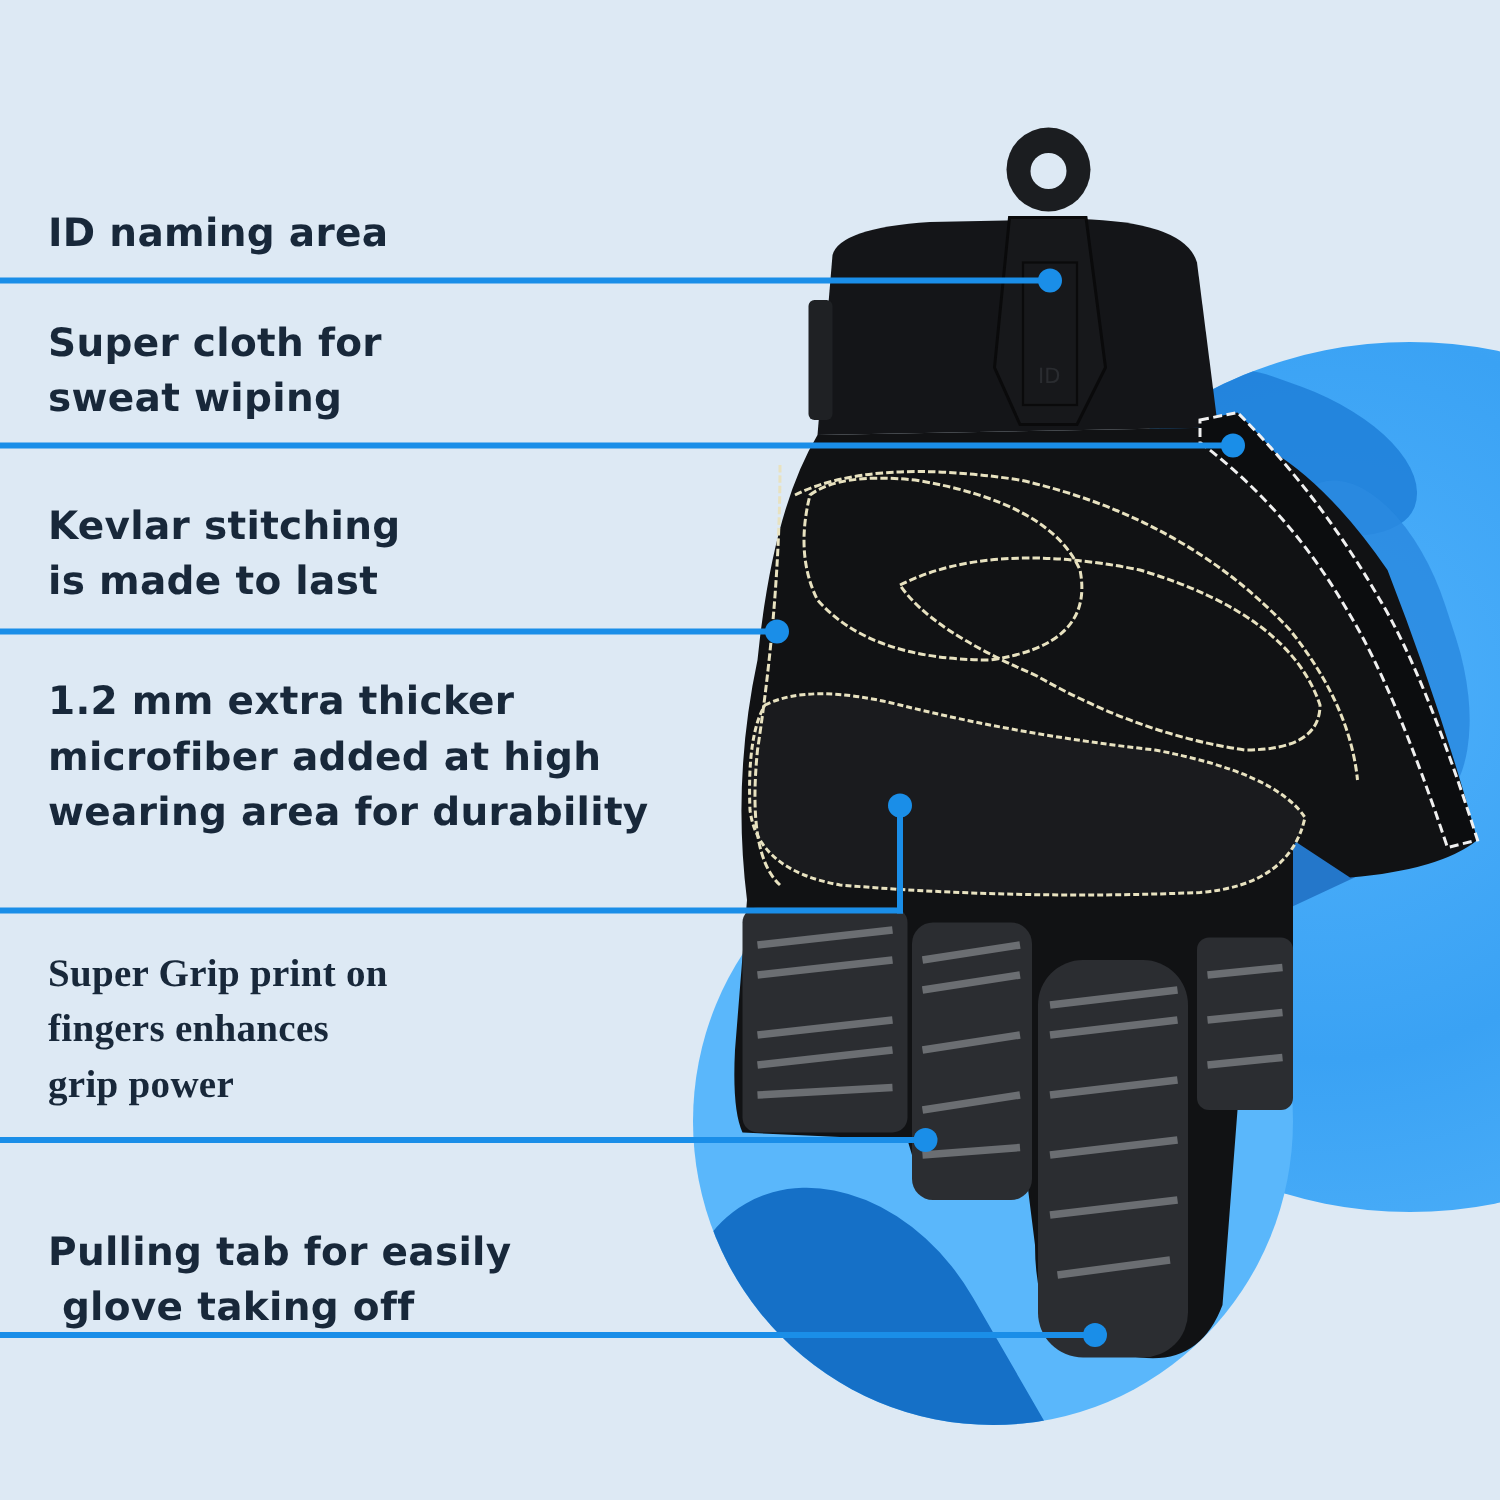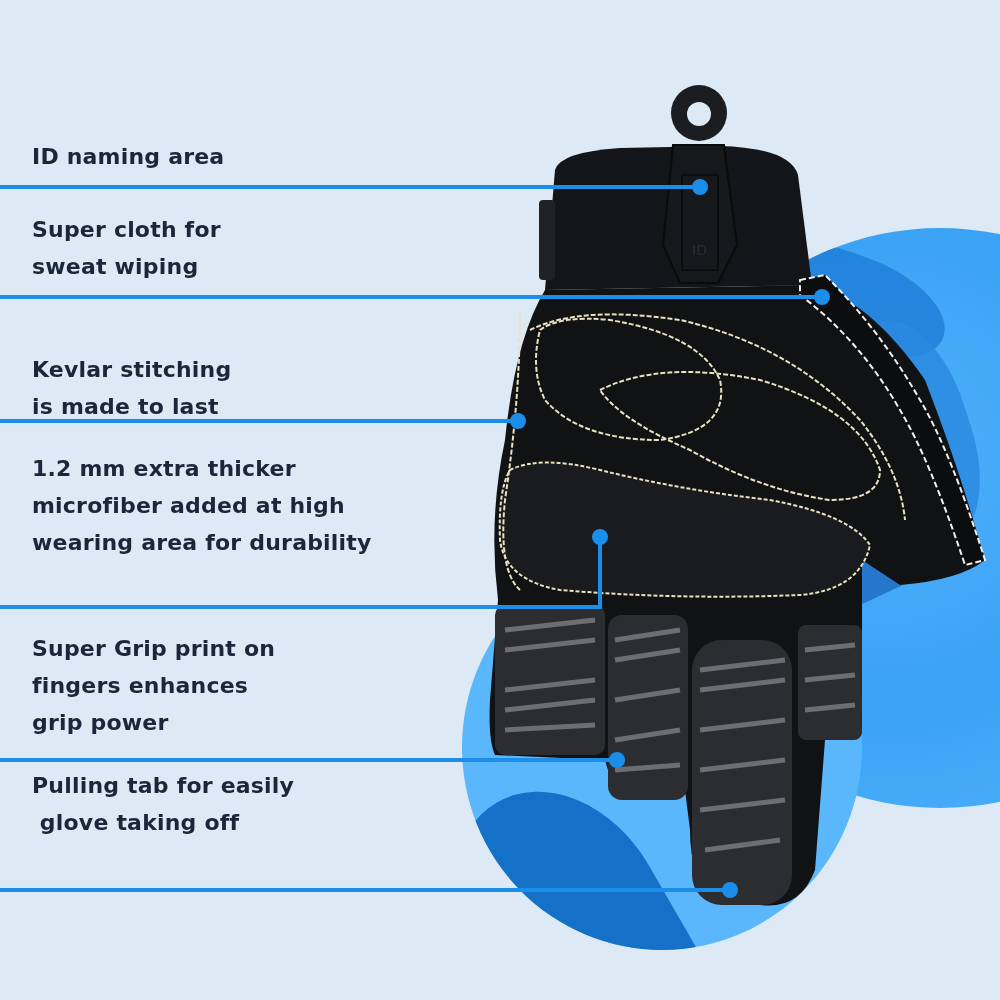--- a/index.html
+++ b/index.html
@@ -15,21 +15,21 @@
   }
   #circle-bottom {
     left: 462px; top: 545px; width: 400px; height: 405px;
     background: #5ab7fb;
   }
   .climber-shape { position: absolute; background: #1f7fd8; opacity: 0.85; }
   .rock-shape { position: absolute; background: #1570c7; border-radius: 50% 50% 10% 10%; }
 
   .label {
     position: absolute; left: 32px; color: #18283a; font-weight: bold;
-    font-size: 22px; line-height: 37px; white-space: pre; letter-spacing: 0.2px;
+    font-size: 26px; line-height: 37px; white-space: pre; letter-spacing: 0.2px;
   }
   .callout-line { position: absolute; left: 0; height: 4px; background: #1a8ee8; }
   .callout-vline { position: absolute; width: 4px; background: #1a8ee8; }
   .callout-dot {
     position: absolute; width: 16px; height: 16px; border-radius: 50%;
     background: #1a8ee8; margin-left: -8px; margin-top: -8px;
   }
   svg.glove { position: absolute; left: 0; top: 0; }
 </style>
 </head>
@@ -104,34 +104,34 @@
 
 <div class="label" style="top:138px;">ID naming area</div>
 <div class="callout-line" style="top:185px;width:700px;"></div>
 <div class="callout-dot" style="left:700px;top:187px;"></div>
 
 <div class="label" style="top:211px;">Super cloth for
 sweat wiping</div>
 <div class="callout-line" style="top:295px;width:822px;"></div>
 <div class="callout-dot" style="left:822px;top:297px;"></div>
 
-<div class="label" style="top:351px;">Kevlar stitching
+<div class="label" style="top:333px;">Kevlar stitching
 is made to last</div>
 <div class="callout-line" style="top:419px;width:518px;"></div>
 <div class="callout-dot" style="left:518px;top:421px;"></div>
 
 <div class="label" style="top:450px;">1.2 mm extra thicker
 microfiber added at high
 wearing area for durability</div>
 <div class="callout-line" style="top:605px;width:602px;"></div>
 <div class="callout-vline" style="left:598px;top:537px;height:72px;"></div>
 <div class="callout-dot" style="left:600px;top:537px;"></div>
 
-<div class="label" style="top:630px;">Super Grip print on
+<div class="label" style="top:630px;font-family:Liberation Serif, serif;">Super Grip print on
 fingers enhances
 grip power</div>
 <div class="callout-line" style="top:758px;width:617px;"></div>
 <div class="callout-dot" style="left:617px;top:760px;"></div>
 
-<div class="label" style="top:767px;">Pulling tab for easily
+<div class="label" style="top:817px;">Pulling tab for easily
  glove taking off</div>
 <div class="callout-line" style="top:888px;width:730px;"></div>
 <div class="callout-dot" style="left:730px;top:890px;"></div>
 
 </body></html>

